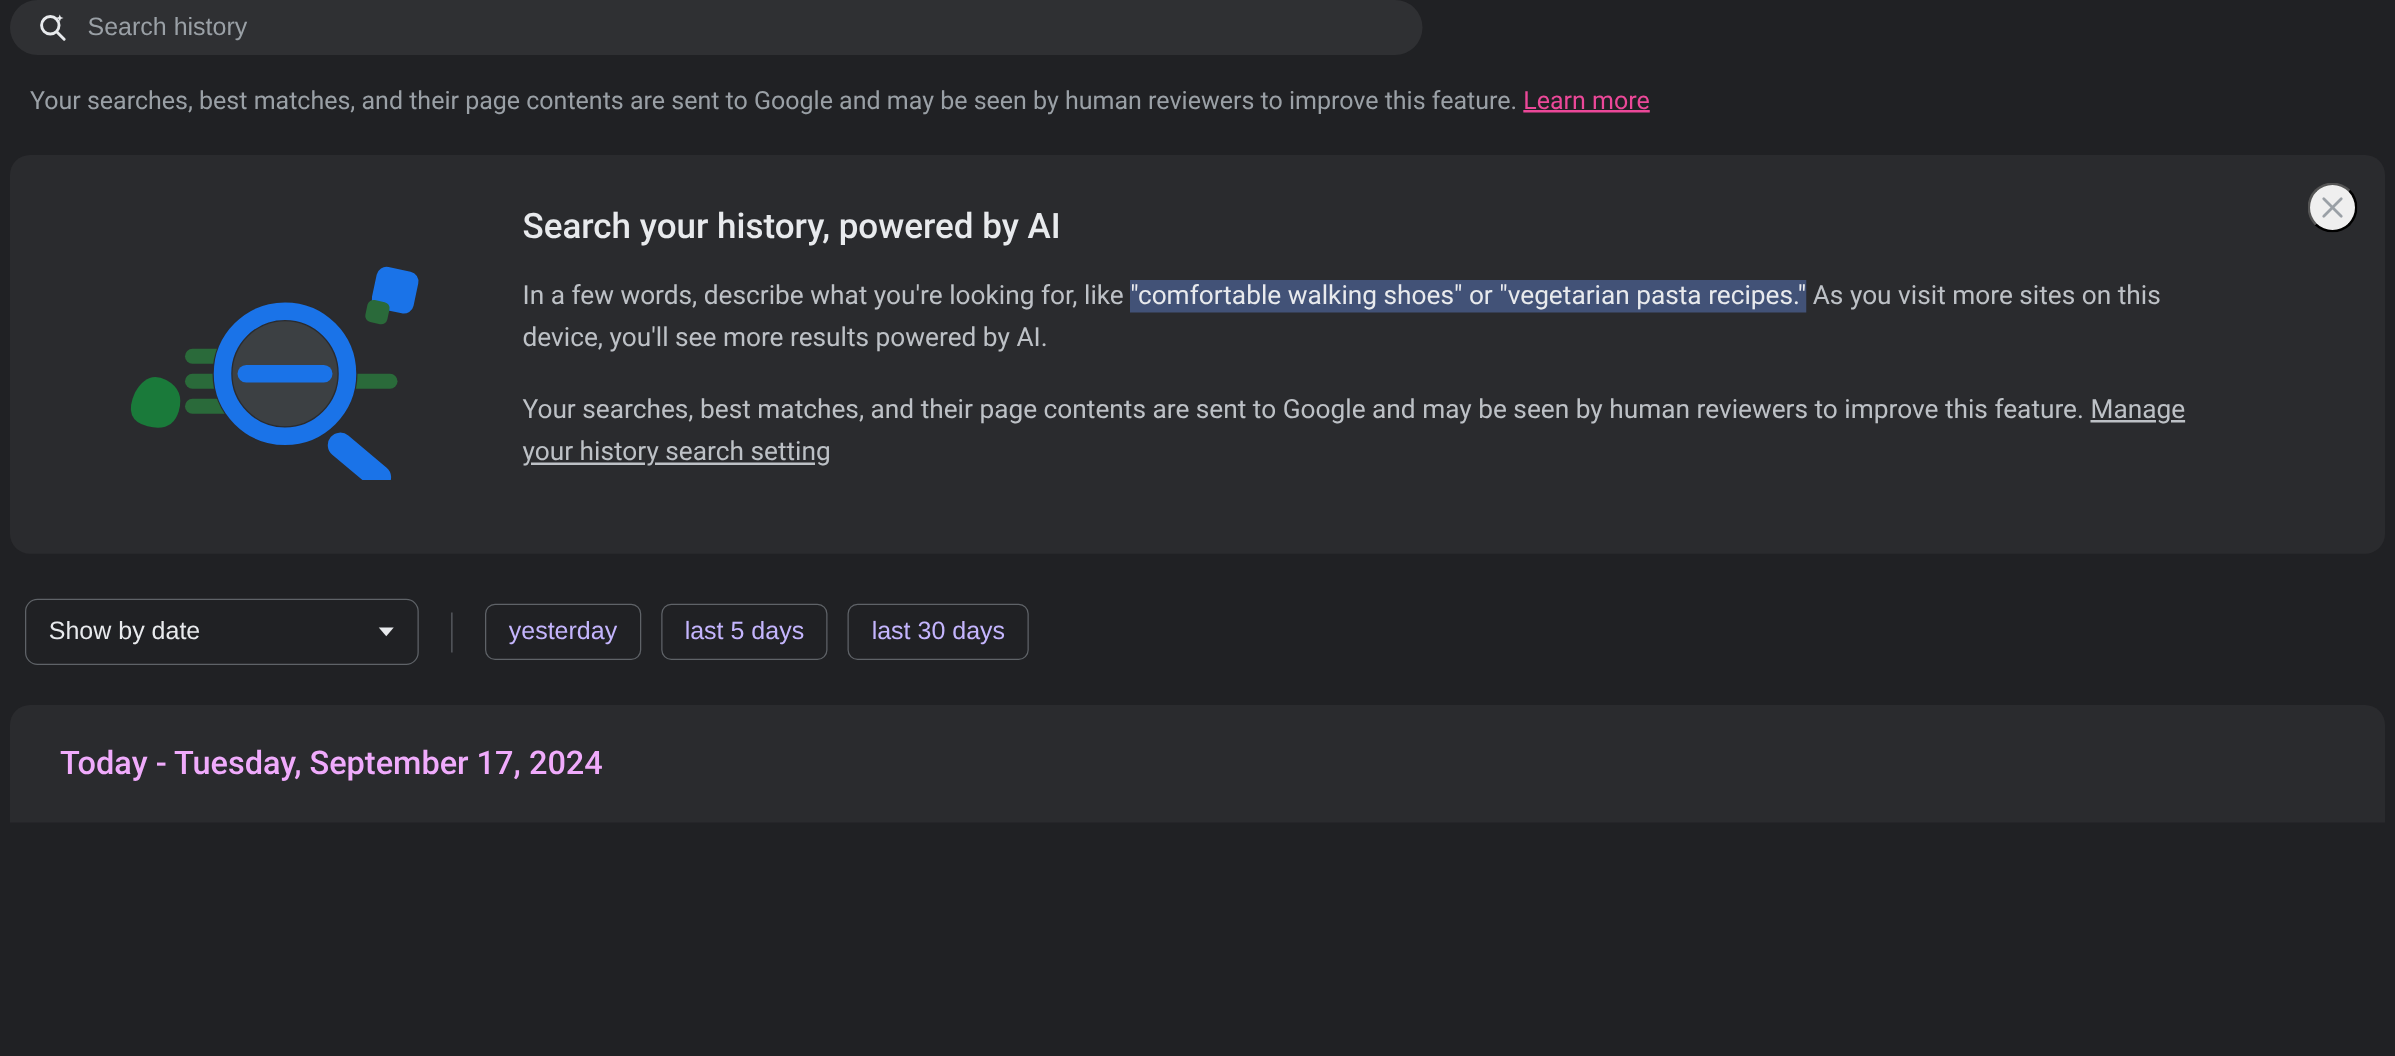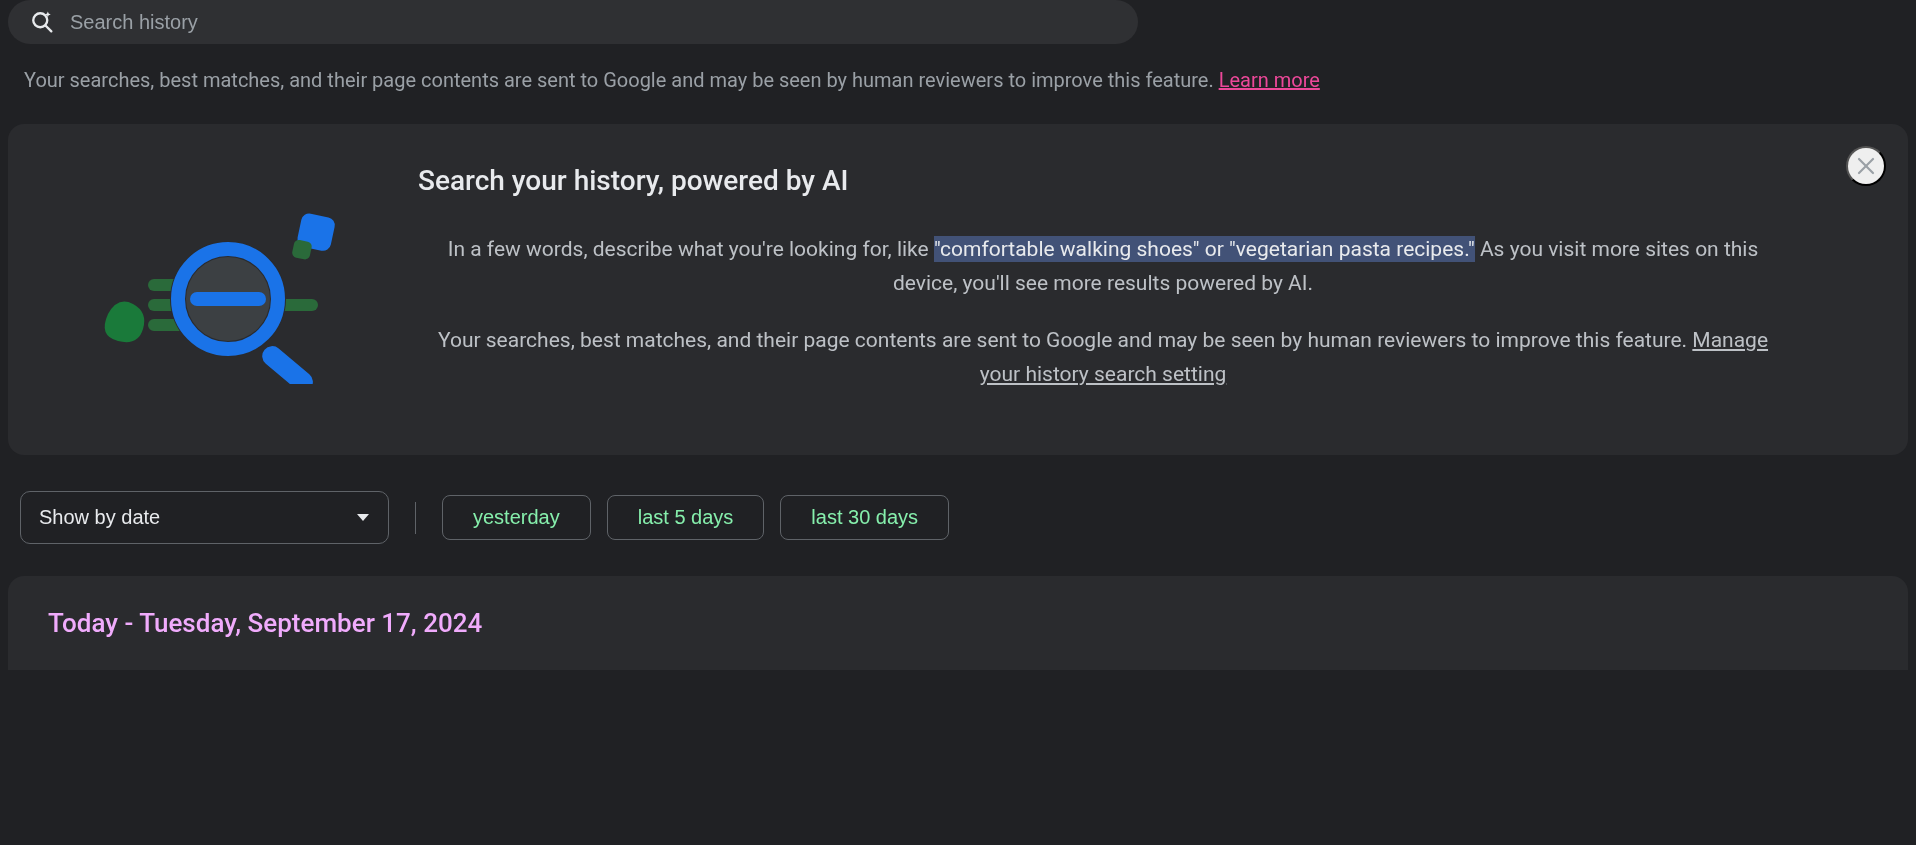--- a/index.html
+++ b/index.html
@@ -75,27 +75,26 @@
   }
   .ai-content {
     flex: 1;
     padding-left: 30px;
     padding-right: 80px;
   }
   .ai-title {
     font-size: 28px;
     font-weight: 500;
     color: #e8eaed;
-    margin-bottom: 36px;
+    margin-bottom: 24px;
   }
   .ai-body {
     font-size: 21px;
     color: #bdc1c6;
     line-height: 1.6;
-    text-align: center;
   }
   .ai-body p {
     margin-bottom: 24px;
   }
   .highlight {
     background: #425277;
     color: #e8eaed;
     padding: 1px 0;
   }
   .ai-body a {
@@ -120,38 +119,38 @@
     padding: 24px 20px 32px 20px;
     gap: 16px;
   }
   .show-by-date {
     display: flex;
     align-items: center;
     justify-content: space-between;
     border: 1px solid #5f6368;
     border-radius: 10px;
     padding: 14px 18px;
-    width: 369px;
+    width: 315px;
     background: transparent;
     color: #e8eaed;
     font-size: 20px;
     cursor: pointer;
   }
   .divider {
     width: 1px;
     height: 32px;
     background: #5f6368;
     margin: 0 10px;
   }
   .chip {
     border: 1px solid #5f6368;
     border-radius: 8px;
-    padding: 10px 30px;
+    padding: 10px 18px;
     background: transparent;
-    color: #86efac;
+    color: #c4b5fd;
     font-size: 20px;
     cursor: pointer;
   }
   .date-section {
     background: #2a2b2e;
     border-radius: 16px 16px 0 0;
     margin: 0 8px;
     padding: 32px 40px;
   }
   .date-heading {

